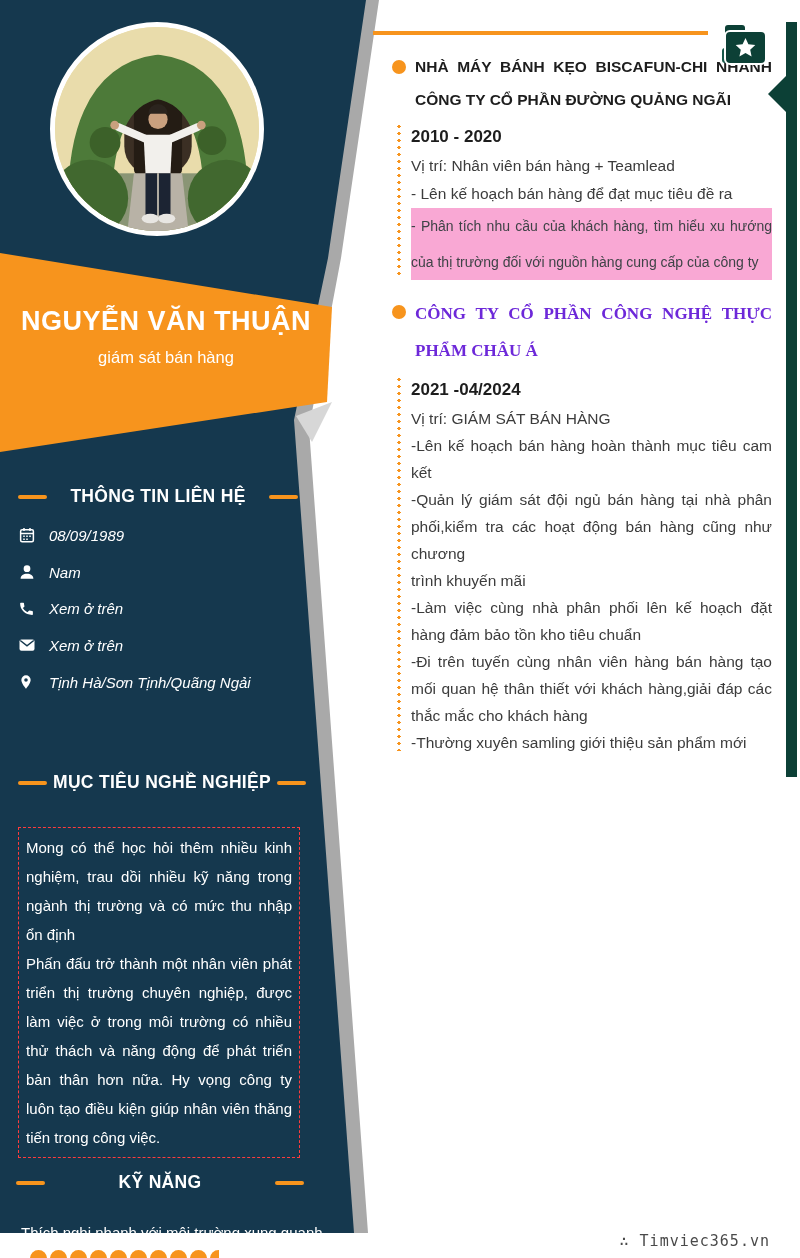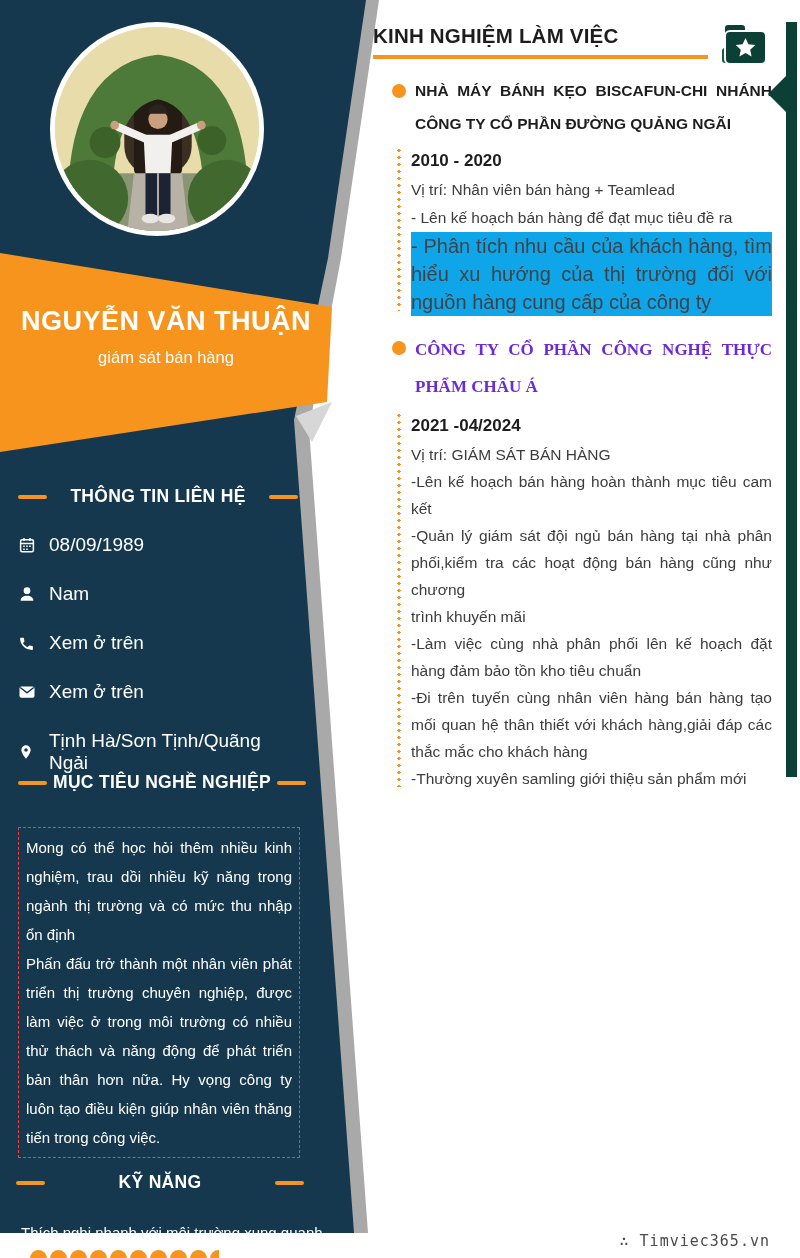--- a/index.html
+++ b/index.html
@@ -19,21 +19,21 @@
   .name-block{position:absolute;left:0;top:306px;width:332px;text-align:center;color:#fff;}
   .name{font-size:27px;font-weight:bold;letter-spacing:.5px;}
   .job-title{font-size:16.5px;margin-top:11px;}
   
   .side-section{position:absolute;color:#fff;}
   .sec-head{display:flex;align-items:center;justify-content:space-between;}
   .sec-head .dash{width:29px;height:4px;background:#f7941d;border-radius:2px;flex:none;}
   .sec-title{font-size:17.5px;font-weight:bold;letter-spacing:.3px;white-space:nowrap;padding:0 6px;}
   #contact{left:18px;top:486px;width:280px;}
   .contact-list{margin-top:12px;}
-  .contact-row{display:flex;align-items:center;margin-top:27px;font-size:19px;}
+  .contact-row{display:flex;align-items:center;margin-top:19px;font-size:15px;font-style:italic;}
   .contact-row .cicon{width:18px;flex:none;margin-right:13px;display:flex;}
   #objective{left:18px;top:772px;width:282px;}
   .obj-box{margin-top:34px;border:1px dashed #ff3c3c;padding:5px 7px;}
   .obj-box p{margin:0;font-size:15px;line-height:29px;text-align:justify;}
   #skills{left:16px;top:1172px;width:288px;}
   .skill-label{margin-top:31px;font-size:15px;white-space:nowrap;margin-left:5px;}
   .dots{margin-top:9px;display:flex;gap:3px;margin-left:14px;}
   .dot{width:17px;height:17px;border-radius:50%;flex:none;}
   .dot.full{background:#f7941d;}
   .dot.empty{background:#ffffff;}
@@ -48,21 +48,21 @@
   .entry-title.serif{font-family:"Liberation Serif","DejaVu Serif",serif;font-size:17px;line-height:37px;color:#6d28d9;}
   .entry-body{position:relative;margin-left:24px;padding-left:14px;margin-top:3px;}
   .entry-body::before{
     content:"";position:absolute;left:0;top:5px;bottom:5px;width:4px;
     background-image:radial-gradient(circle 1.7px at 2px 2.5px,#f7941d 98%,rgba(0,0,0,0));
     background-size:4px 7px;background-repeat:repeat-y;
   }
   .period{font-size:17px;font-weight:bold;color:#1d1d1d;line-height:30px;padding-top:3px;}
   .bline{font-size:15.5px;line-height:28px;text-align:justify;}
   .entry2 .bline{line-height:27px;}
-  .highlight{font-size:20px;line-height:28px;background:#0ea5e9;color:#3f4347;text-align:justify;}
+  .highlight{font-size:14px;line-height:36px;background:#f9a8d4;color:#3f4347;text-align:justify;}
   
   .badge-svg{position:absolute;left:722px;top:22px;}
   .strip-svg{position:absolute;left:760px;top:0;}
   
   .watermark{
     position:absolute;right:30px;bottom:8px;font-family:"DejaVu Sans Mono","Liberation Mono",monospace;
     font-size:15px;color:#4a4a4a;letter-spacing:1px;
   }
 </style>
 </head>
@@ -195,21 +195,20 @@
       <span class="dot full"></span>
       <span class="dot full"></span>
       <span class="dot full"></span>
       <span class="dot half"></span>
       <span class="dot empty"></span>
       <span class="dot empty"></span>
     </div>
 </div>
 
 <div class="main">
-  <div class="main-head">KINH NGHIỆM LÀM VIỆC</div>
   <div class="head-underline"></div>
 
   <div class="entry">
     <span class="bullet"></span>
     <div class="entry-title">NHÀ MÁY BÁNH KẸO BISCAFUN-CHI NHÁNH CÔNG TY CỔ PHẦN ĐƯỜNG QUẢNG NGÃI</div>
     <div class="entry-body">
       <div class="period">2010 - 2020</div>
       <div class="bline">Vị trí: Nhân viên bán hàng + Teamlead</div>
       <div class="bline">- Lên kế hoạch bán hàng để đạt mục tiêu đề ra</div>
       <div class="highlight">- Phân tích nhu cầu của khách hàng, tìm hiểu xu hướng của thị trường đối với nguồn hàng cung cấp của công ty</div>

